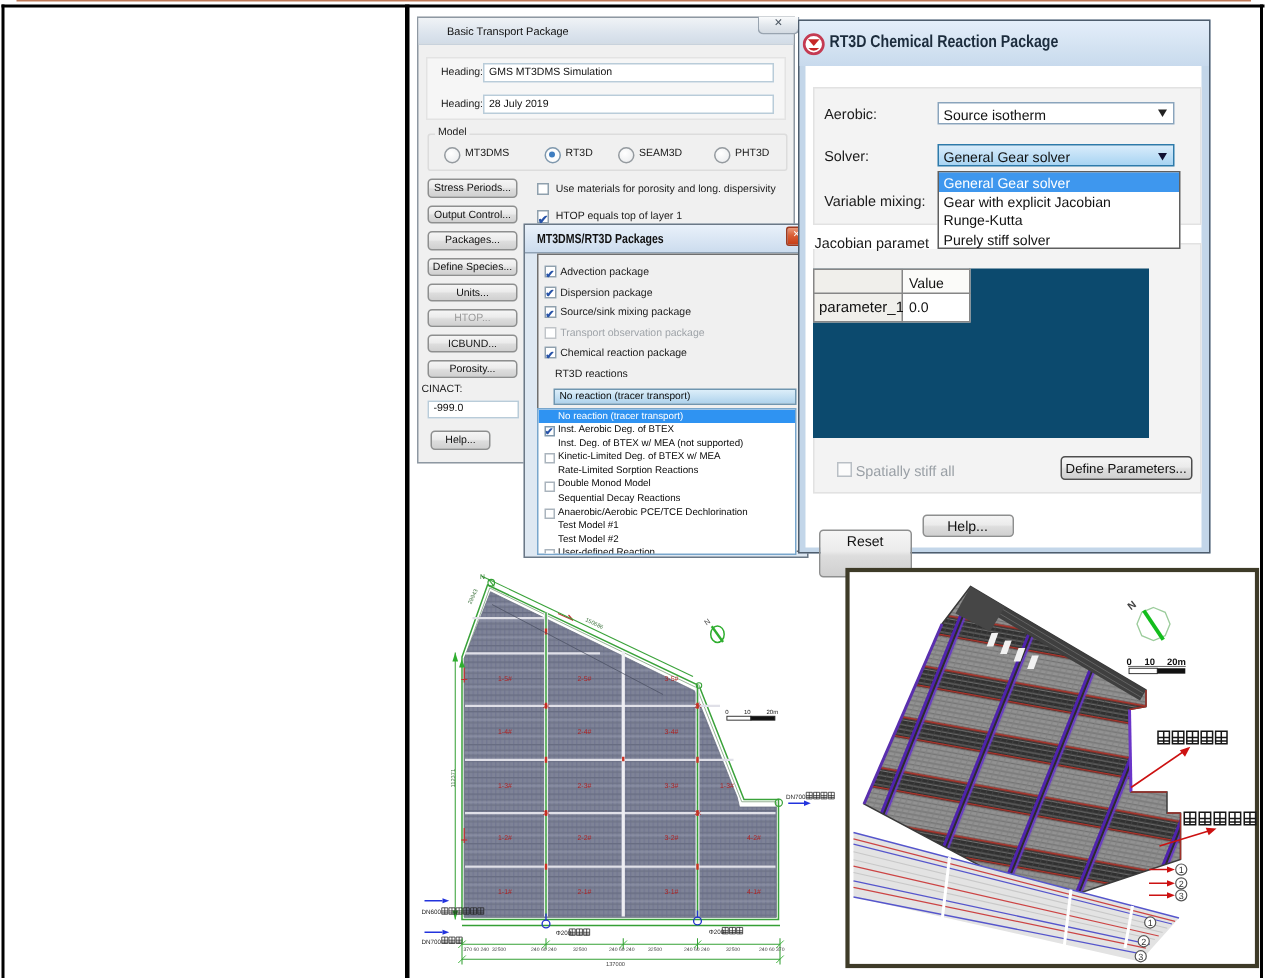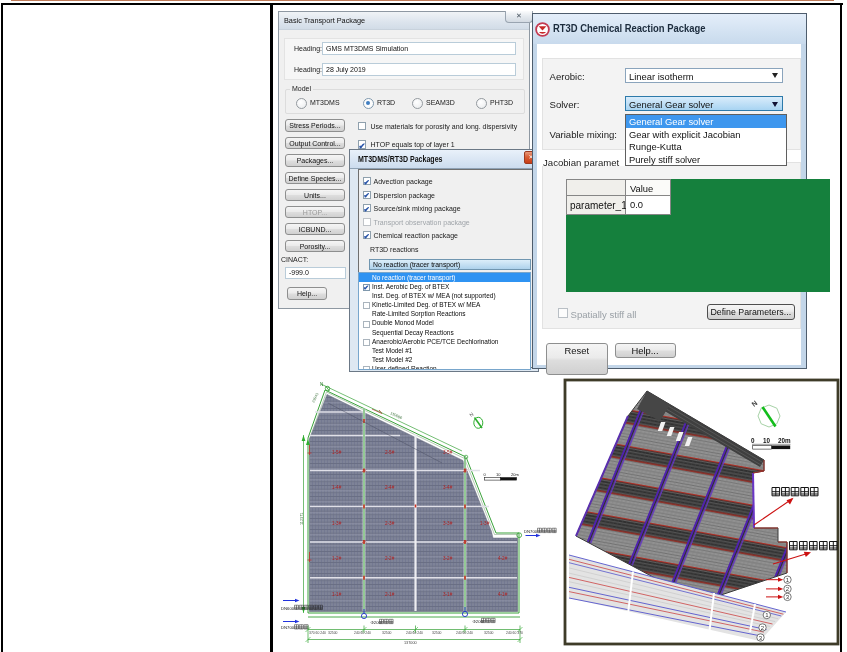--- a/index.html
+++ b/index.html
@@ -20,21 +20,21 @@
 </head>
 <body>
 <div class="abs" id="topline"></div>
 <div class="abs" id="bL"></div>
 <div class="abs" id="bT"></div>
 <div class="abs" id="bR"></div>
 <div class="abs" id="tdiv"></div>
 
 <div class="abs" style="left:278px;top:10.5px;width:251.5px;height:298px;background:#f0f0f0;border:1px solid #8e98a2;box-sizing:border-box;">
   <div class="abs" style="left:0;top:0;width:100%;height:17px;background:linear-gradient(180deg,#f0f3f6,#dce4ed 60%,#d2dce7);border-bottom:1px solid #c8d2dc;"></div>
-  <div class="abs" style="left:5px;top:4.5px;font-size:7.3px;color:#111;white-space:nowrap;">Basic Transport Package</div>
+  <div class="abs" style="left:19px;top:4.5px;font-size:7.3px;color:#111;white-space:nowrap;">Basic Transport Package</div>
   <div class="abs" style="left:226px;top:-1px;width:26px;height:11px;background:linear-gradient(180deg,#fbfcfd,#e4e9ee 50%,#d3dae2);border:1px solid #99a4b0;border-top:none;border-radius:0 0 4px 4px;text-align:center;color:#4a5560;font-size:7px;line-height:10px;">✕</div>
 </div>
 
 <div class="abs" style="left:284px;top:38px;width:239.5px;height:42px;background:#f6f6f6;border:1px solid #e3e3e3;box-sizing:border-box;"></div>
 <div class="lbl" style="left:294px;top:44.5px;">Heading:</div>
 <div class="tf" style="left:322px;top:42px;width:194px;height:13px;line-height:11px;padding-left:3px;">GMS MT3DMS Simulation</div>
 <div class="lbl" style="left:294px;top:65.5px;">Heading:</div>
 <div class="tf" style="left:322px;top:63px;width:194px;height:13px;line-height:11px;padding-left:3px;">28 July 2019</div>
 
 <div class="abs" style="left:285px;top:89px;width:238px;height:23px;border:1px solid #dcdcdc;border-radius:2px;"></div>
@@ -119,52 +119,52 @@
 <svg class="abs" style="left:535px;top:21.5px;" width="15" height="15" viewBox="0 0 15 15">
   <circle cx="7.5" cy="7.5" r="6.4" fill="#fff" stroke="#c43a52" stroke-width="1.8"></circle>
   <path d="M3.6 4.2 L11.4 4.2 L7.5 8.6 Z" fill="#c62828"></path>
   <path d="M3.9 10 A4.5 4.5 0 0 0 11.1 10 Z" fill="#c62828"></path>
 </svg>
 <div class="abs" style="left:553px;top:21.5px;font-size:11.5px;font-weight:bold;color:#1c2c3d;white-space:nowrap;transform:scaleX(0.82);transform-origin:0 0;">RT3D Chemical Reaction Package</div>
 
 <div class="abs" style="left:541.5px;top:57.5px;width:259px;height:92px;background:#f3f3f3;border:1px solid #e2e2e2;box-sizing:border-box;"></div>
 <div class="lbl" style="left:549.5px;top:71px;font-size:9.6px;">Aerobic:</div>
 <div class="abs" style="left:625px;top:68px;width:158px;height:14.5px;background:#fff;border:1px solid #8aa4bc;box-sizing:border-box;">
-  <div style="position:absolute;left:3px;top:1.5px;font-size:9.4px;color:#111;white-space:nowrap;">Linear isotherm</div>
+  <div style="position:absolute;left:3px;top:1.5px;font-size:9.4px;color:#111;white-space:nowrap;">Source isotherm</div>
   <div style="position:absolute;right:4px;top:4px;width:0;height:0;border-left:3.5px solid transparent;border-right:3.5px solid transparent;border-top:5px solid #222;"></div>
 </div>
 <div class="lbl" style="left:549.5px;top:99px;font-size:9.6px;">Solver:</div>
 <div class="abs" style="left:625px;top:96px;width:158px;height:15px;background:linear-gradient(180deg,#d9ecfb,#a8d4f2);border:1px solid #2d7aaa;box-sizing:border-box;">
   <div style="position:absolute;left:3px;top:1.5px;font-size:9.4px;color:#111;white-space:nowrap;">General Gear solver</div>
   <div style="position:absolute;right:4px;top:4.5px;width:0;height:0;border-left:3.5px solid transparent;border-right:3.5px solid transparent;border-top:5px solid #113;"></div>
 </div>
 <div class="lbl" style="left:549.5px;top:129px;font-size:9.6px;">Variable mixing:</div>
 
 <div class="abs" style="left:541.5px;top:162px;width:259px;height:167px;background:#f3f3f3;border:1px solid #e2e2e2;box-sizing:border-box;"></div>
 <div class="abs" style="left:542px;top:155px;width:83px;height:11px;background:#fff;"></div>
 <div class="lbl" style="left:543px;top:156.5px;font-size:9.6px;">Jacobian paramet</div>
 
-<div class="abs" style="left:566px;top:179px;width:264px;height:113px;background:#15803d;">
+<div class="abs" style="left:542px;top:179px;width:224px;height:113px;background:#0c4a6e;">
   <div style="position:absolute;left:0;top:0;width:60px;height:17px;background:#f0efeb;border:1px solid #868686;box-sizing:border-box;"></div>
   <div style="position:absolute;left:60px;top:0;width:45px;height:17px;background:#fbfbf9;border:1px solid #868686;border-left:none;box-sizing:border-box;font-size:9.4px;color:#111;padding:2.5px 0 0 4px;">Value</div>
   <div style="position:absolute;left:0;top:17px;width:60px;height:19px;background:#f0efeb;border:1px solid #868686;border-top:none;box-sizing:border-box;font-size:10px;color:#111;padding:3.5px 0 0 3px;">parameter_1</div>
   <div style="position:absolute;left:60px;top:17px;width:45px;height:19px;background:#fff;border:1px solid #868686;border-top:none;border-left:none;box-sizing:border-box;font-size:9.4px;color:#111;padding:3px 0 0 4px;">0.0</div>
 </div>
 
 <div class="abs" style="left:625px;top:113.5px;width:161.5px;height:52.5px;background:#fff;border:1px solid #5f5f5f;box-sizing:border-box;font-size:9.4px;color:#111;">
   <div style="position:absolute;left:0;top:0;width:100%;height:13px;background:#3e97ee;color:#fff;padding:1px 0 0 3px;box-sizing:border-box;white-space:nowrap;">General Gear solver</div>
   <div style="position:absolute;left:3px;top:14px;white-space:nowrap;">Gear with explicit Jacobian</div>
   <div style="position:absolute;left:3px;top:26.5px;white-space:nowrap;">Runge-Kutta</div>
   <div style="position:absolute;left:3px;top:39px;white-space:nowrap;">Purely stiff solver</div>
 </div>
 
 <div class="abs" style="left:558px;top:307.5px;width:10px;height:10px;background:#fcfcfc;border:1px solid #b9bfc5;box-sizing:border-box;"></div>
 <div class="lbl" style="left:570.5px;top:308.5px;font-size:9.6px;color:#9aa0a6;">Spatially stiff all</div>
 <div class="btn" style="left:707px;top:303.5px;width:87.5px;height:16px;line-height:14.5px;font-size:8.8px;border-color:#4e4e4e;">Define Parameters...</div>
-<div class="btn" style="left:546px;top:343px;width:61.5px;height:32px;line-height:13.5px;font-size:9.4px;">Reset</div>
+<div class="btn" style="left:546px;top:353px;width:61.5px;height:32px;line-height:13.5px;font-size:9.4px;">Reset</div>
 <div class="btn" style="left:614.5px;top:343px;width:61px;height:15px;line-height:13.5px;font-size:9.4px;">Help...</div>
 
 <svg class="abs" style="left:270px;top:375px;" width="300" height="277" viewBox="0 0 300 277">
 <defs>
 <pattern id="mesh2d" width="3" height="11" patternUnits="userSpaceOnUse">
   <rect width="3" height="11" fill="#7e8397"></rect>
   <rect width="0.9" height="11" fill="#737892"></rect>
   <rect width="3" height="0.9" fill="#686d82"></rect>
   <rect y="3.7" width="3" height="0.8" fill="#6d7286"></rect>
   <rect y="7.4" width="3" height="0.8" fill="#6d7286"></rect>

